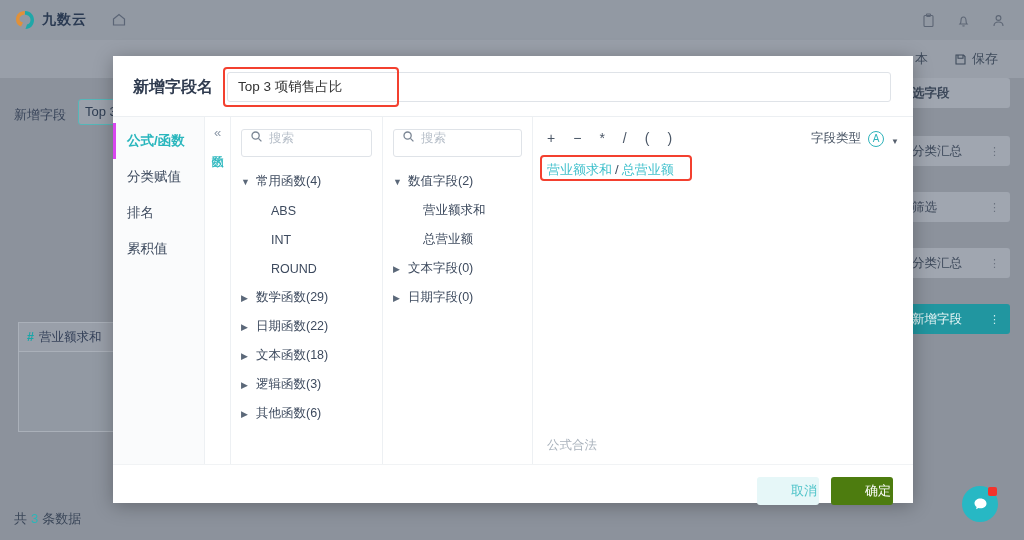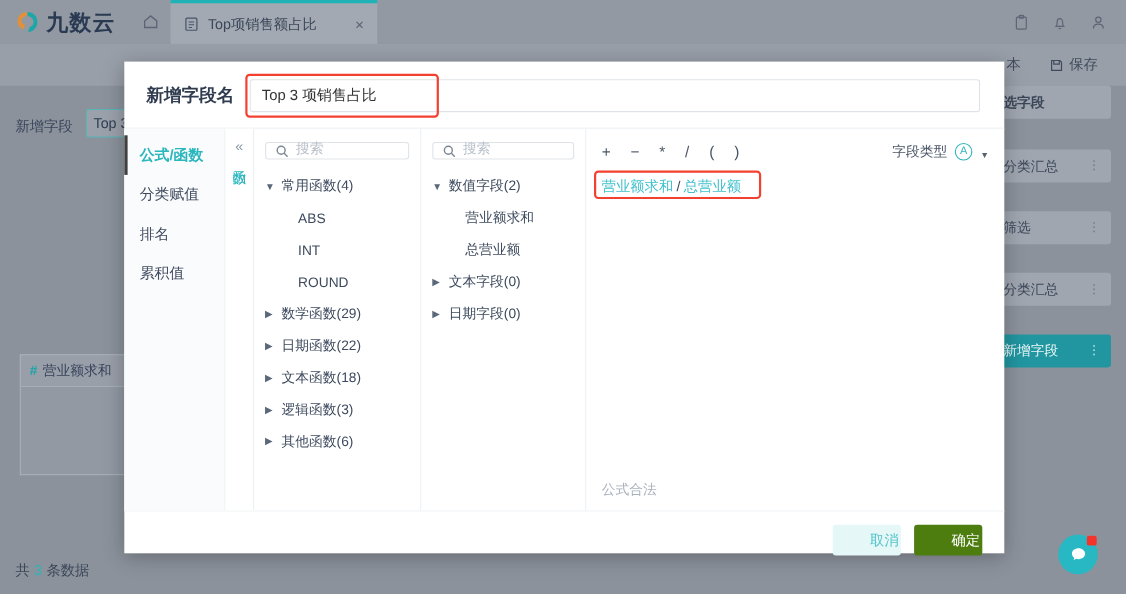--- a/index.html
+++ b/index.html
@@ -12,21 +12,21 @@
 
   
   .app-bg { position: absolute; inset: 0; }
 
   .topbar {
     position: absolute; top: 0; left: 0; right: 0; height: 40px;
     background: #9299a3; display: flex; align-items: center;
   }
   .logo { display: flex; align-items: center; gap: 6px; padding: 0 14px; }
   .logo-mark { width: 22px; height: 22px; position: relative; }
-  .logo-text { font-size: 20px; font-weight: bold; color: #2a3a52; letter-spacing: 1px; }
+  .logo-text { font-size: 14px; font-weight: bold; color: #2a3a52; letter-spacing: 1px; }
   .home-icon { width: 36px; display: flex; justify-content: center; align-items: center; color: #5b6576; }
   .tab {
     height: 40px; min-width: 188px; background: #a3a9b2;
     border-top: 3px solid #20b2b6;
     display: flex; align-items: center; gap: 8px; padding: 0 12px;
     color: #3b4759; font-size: 13px;
   }
   .tab .tab-close { margin-left: auto; font-size: 14px; color: #5b6576; }
   .topbar-right { margin-left: auto; display: flex; gap: 20px; padding-right: 18px; color: #5d6675; }
 
@@ -107,57 +107,57 @@
 
   
   .nav {
     width: 92px; background: #fafbfc; border-right: 1px solid #edf0f3;
     padding-top: 6px; flex-shrink: 0;
   }
   .nav-item {
     height: 36px; display: flex; align-items: center; padding-left: 14px;
     font-size: 13.5px; color: #3d4a5e; white-space: nowrap;
   }
-  .nav-item.active { color: #29b6bd; font-weight: bold; border-left: 3px solid #404040; padding-left: 11px; }
+  .nav-item.active { color: #29b6bd; font-weight: bold; border-left: 3px solid #d946ef; padding-left: 11px; }
 
   .collapse-col {
     width: 26px; background: #fff; border-right: 1px solid #edf0f3;
     display: flex; flex-direction: column; align-items: center; padding-top: 8px;
     flex-shrink: 0;
   }
   .collapse-col .chev { color: #8c98a8; font-size: 13px; margin-bottom: 6px; }
   .collapse-col .vtext { color: #29b6bd; font-size: 12.5px; writing-mode: vertical-rl; line-height: 1.15; }
 
   .panel { border-right: 1px solid #edf0f3; padding: 12px 10px 0 10px; }
   .panel.functions { width: 152px; flex-shrink: 0; }
   .panel.fields { width: 150px; flex-shrink: 0; }
 
   .search {
-    height: 16px; border: 1px solid #dfe3e8; border-radius: 3px;
-    display: flex; align-items: flex-end; gap: 6px; padding: 0 8px; margin-bottom: 10px;
+    height: 28px; border: 1px solid #dfe3e8; border-radius: 3px;
+    display: flex; align-items: flex-start; gap: 6px; padding: 0 8px; margin-bottom: 10px;
   }
   .search .ph { font-size: 12.5px; color: #b7bfc9; }
 
   .tree-node {
     display: flex; align-items: center; gap: 6px; height: 29px;
     font-size: 12.5px; color: #3d4a5e; white-space: nowrap;
   }
   .tree-node .caret { font-size: 9px; color: #5b6879; width: 9px; }
   .tree-leaf {
     height: 29px; display: flex; align-items: center; padding-left: 30px;
     font-size: 12.5px; color: #3d4a5e;
   }
 
   
   .editor { flex: 1; display: flex; flex-direction: column; }
   .ops {
     height: 30px; display: flex; align-items: center; gap: 18px;
     padding: 0 14px; margin-top: 6px; font-size: 14px; color: #4a5666;
   }
-  .ops .right { margin-left: auto; display: flex; align-items: flex-start; gap: 7px; font-size: 12.5px; color: #4a5666; }
+  .ops .right { margin-left: auto; display: flex; align-items: flex-end; gap: 7px; font-size: 12.5px; color: #4a5666; }
   .circle-a {
     width: 16px; height: 16px; border-radius: 50%; border: 1.4px solid #2fb3bb;
     color: #2fb3bb; font-size: 10px; display: flex; align-items: center; justify-content: center;
   }
   .caret-sm { font-size: 8px; color: #56606e; align-self: flex-end; margin-bottom: 1px; }
 
   .formula-area { position: relative; flex: 1; padding: 8px 14px; }
   .formula-text { font-size: 13px; white-space: nowrap; }
   .formula-text .fld { color: #3fc0cc; }
   .formula-text .op { color: #3d4a5e; padding: 0 3px; }
@@ -191,30 +191,20 @@
       </span>
       <span class="logo-text">九数云</span>
     </div>
 
     <div class="home-icon">
       <svg width="16" height="16" viewBox="0 0 16 16" fill="none" stroke="#5b6576" stroke-width="1.2">
         <path d="M2.5 7 L8 2.5 L13.5 7 V13 H2.5 Z"></path>
       </svg>
     </div>
 
-    <div class="tab">
-      <span>
-        <svg width="14" height="14" viewBox="0 0 14 14" fill="none" stroke="#46536a" stroke-width="1.1">
-          <rect x="2" y="1.5" width="10" height="11" rx="1"></rect>
-          <path d="M4.5 5h5M4.5 7.5h5M4.5 10h3"></path>
-        </svg>
-      </span>
-      <span>Top项销售额占比</span>
-      <span class="tab-close">×</span>
-    </div>
 
     <div class="topbar-right">
       <span>
         <svg width="15" height="15" viewBox="0 0 15 15" fill="none" stroke="#5d6675" stroke-width="1.1">
           <rect x="3" y="2.5" width="9" height="11" rx="1"></rect>
           <rect x="5.5" y="1" width="4" height="2.4" rx=".6"></rect>
         </svg>
       </span>
       <span>
         <svg width="15" height="15" viewBox="0 0 15 15" fill="none" stroke="#5d6675" stroke-width="1.1">

